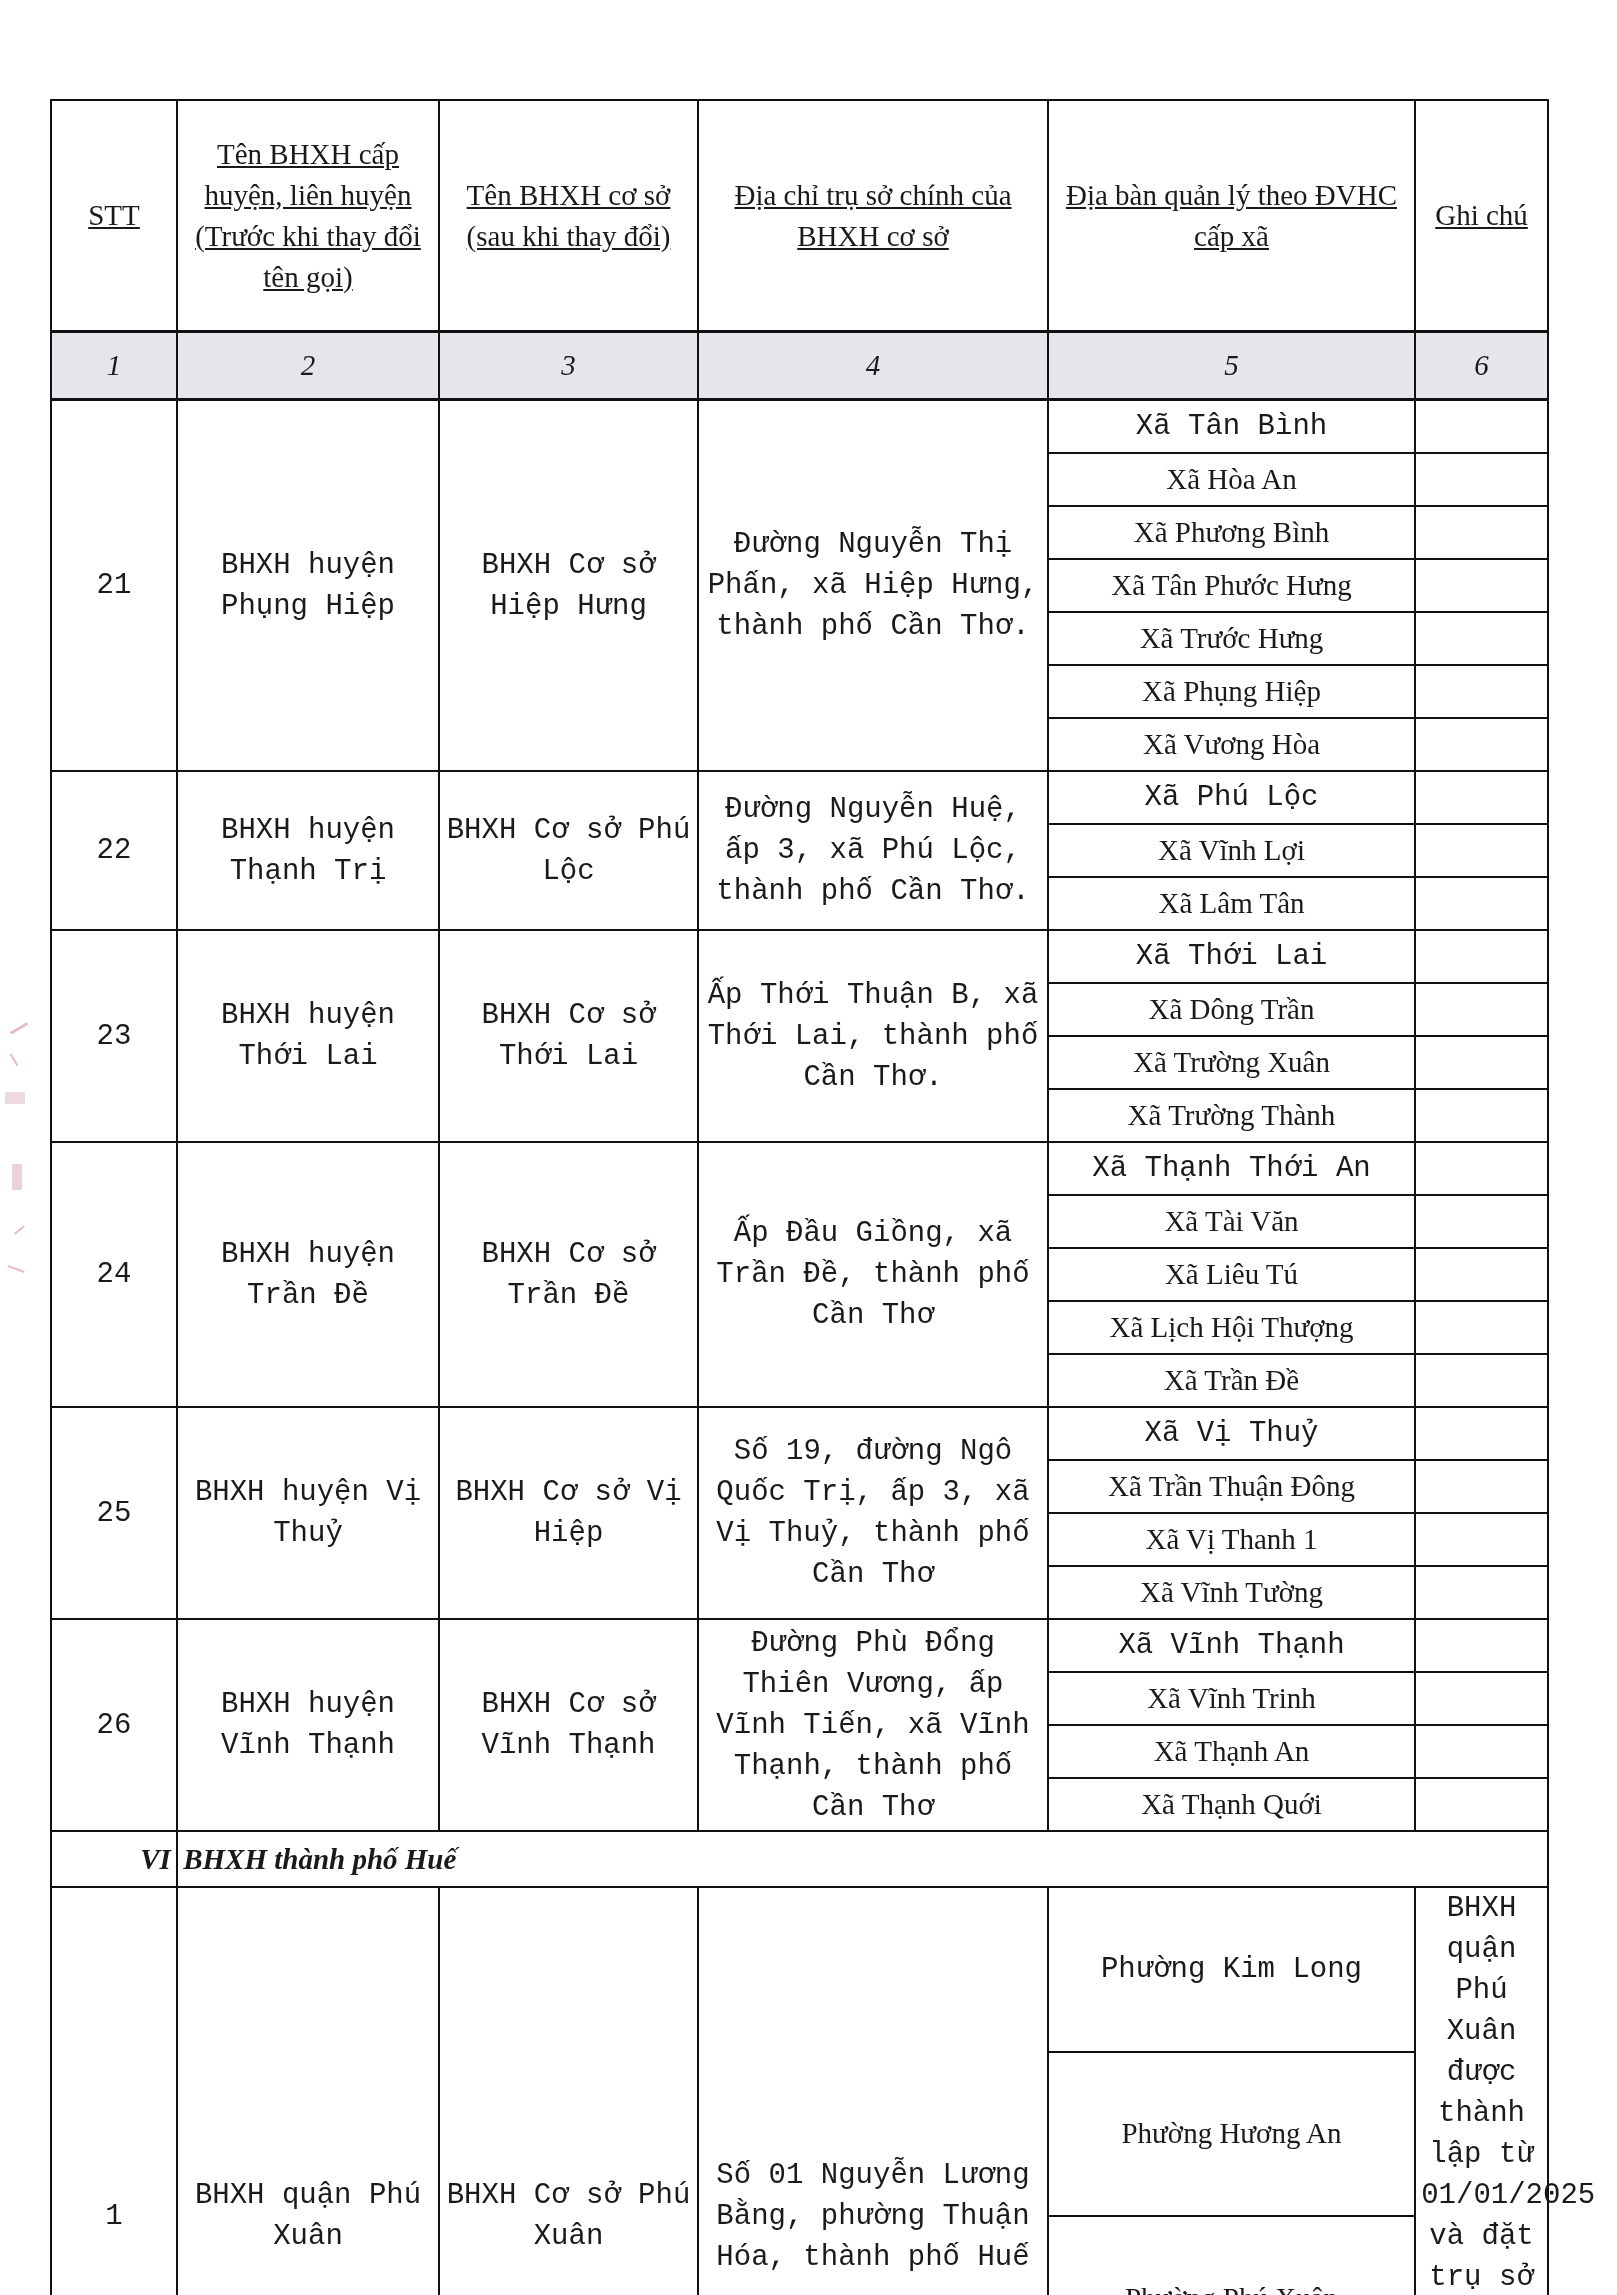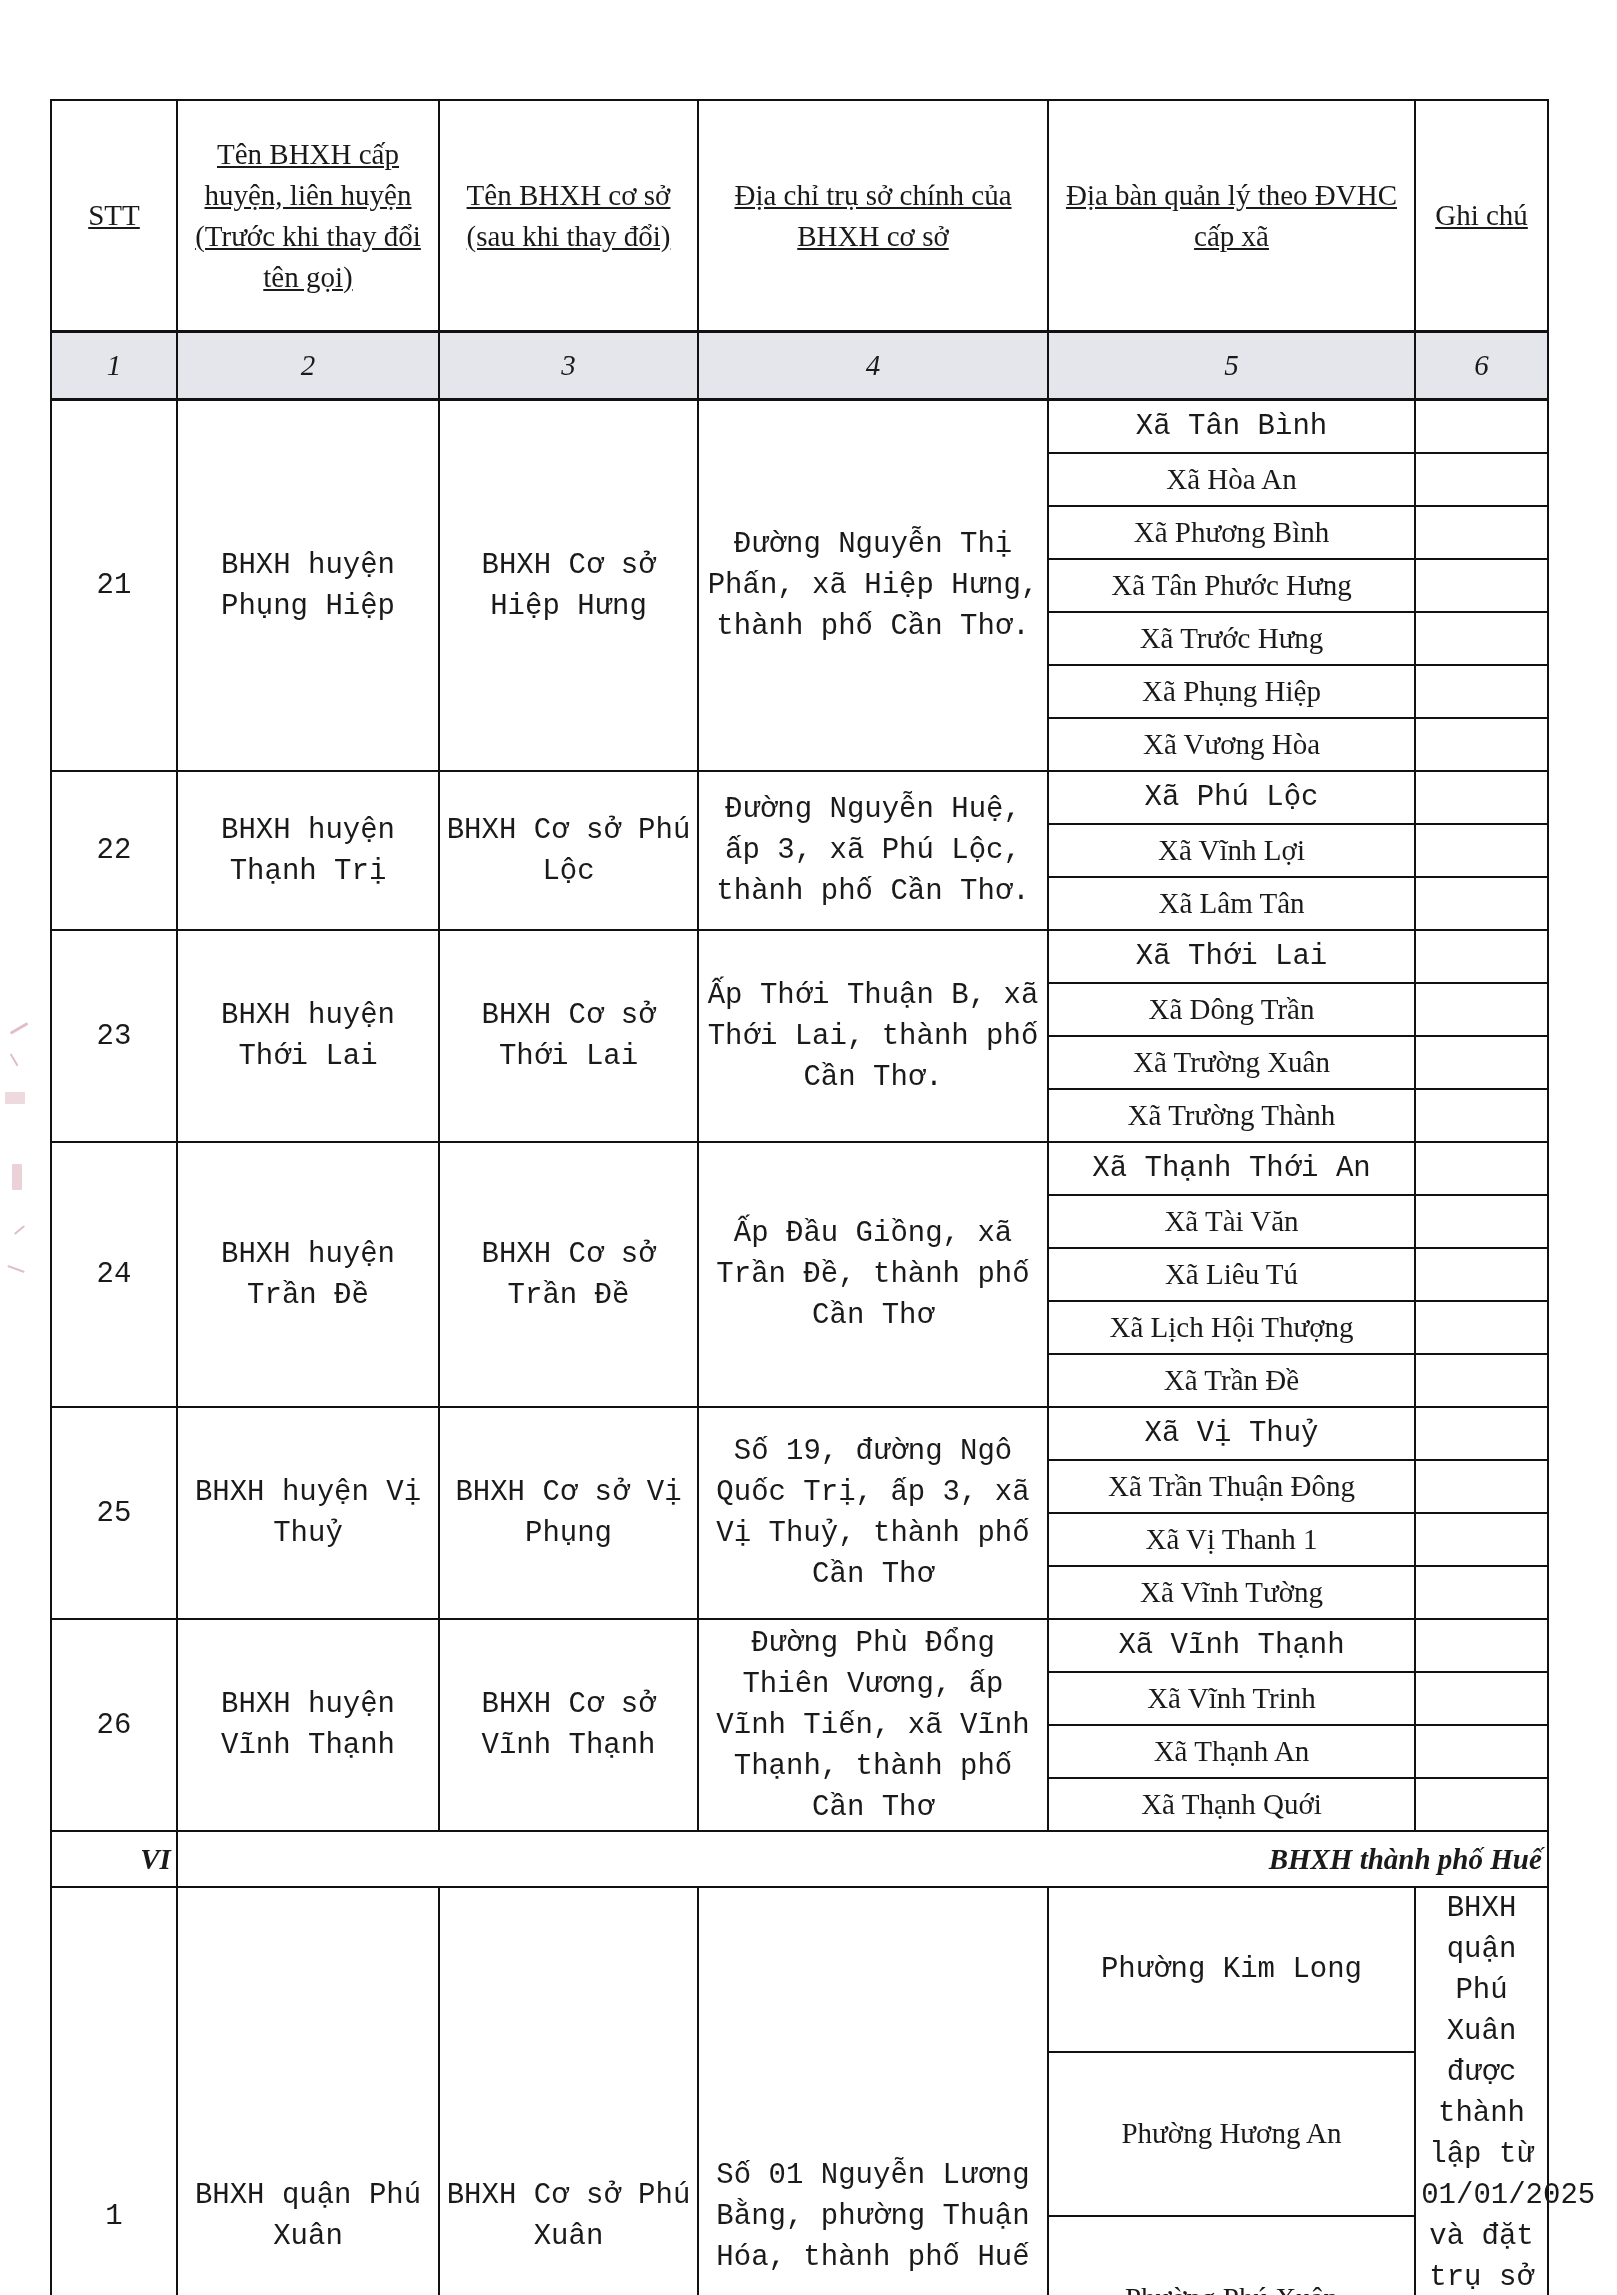--- a/index.html
+++ b/index.html
@@ -19,21 +19,21 @@
   table.doc td, table.doc th {
     border: 2px solid #111; padding: 0 5.2px; font-size: 29px; line-height: 41px;
     vertical-align: middle; text-align: center; font-weight: normal;
   }
   th.hdr { font-weight: bold; line-height: 42px; height: 229px; text-decoration: underline; }
   th.hdr .normal { font-weight: normal; }
   tr.colnum td { background: #e4e6eb; font-style: italic; height: 65px; border-top-width: 3.3px; border-bottom-width: 3.3px; }
   td.xa { text-align: left; padding-left: 5.2px; height: 51px; line-height: 51px; white-space: nowrap; }
   td.addr { line-height: 41px; }
   td.note { font-size: 15.7px; line-height: 21.6px; padding: 0 3.9px; }
-  tr.section td { height: 54px; font-style: italic; font-weight: bold; text-align: right; }
+  tr.section td { height: 54px; font-style: italic; font-weight: bold; text-align: left; }
   tr.section td.sec-num { text-align: right; }
   tr.group-start td { border-top-width: 2.6px; font-family: Liberation Mono, monospace; }
 </style>
 </head>
 <body>
 
 <div class="stamp">
   <span style="left:9.2px;top:19.6px;width:19.6px;height:2.6px;transform:rotate(-30deg);"></span>
   <span style="left:6.5px;top:52px;width:14.4px;height:2px;transform:rotate(60deg);"></span>
   <span style="left:5.2px;top:85px;width:19.6px;height:11.8px;opacity:.6;"></span>
@@ -164,21 +164,21 @@
         <td class="xa">Xã Lịch Hội Thượng</td>
         <td></td>
       </tr>
       <tr>
         <td class="xa">Xã Trần Đề</td>
         <td></td>
       </tr>
       <tr class="group-start">
         <td rowspan="4">25</td>
         <td rowspan="4">BHXH huyện Vị Thuỷ</td>
-        <td rowspan="4">BHXH Cơ sở Vị Phụng</td>
+        <td rowspan="4">BHXH Cơ sở Vị Hiệp</td>
         <td rowspan="4" class="addr">Số 19, đường Ngô Quốc Trị, ấp 3, xã Vị Thuỷ, thành phố Cần Thơ</td>
         <td class="xa">Xã Vị Thuỷ</td>
         <td></td>
       </tr>
       <tr>
         <td class="xa">Xã Trần Thuận Đông</td>
         <td></td>
       </tr>
       <tr>
         <td class="xa">Xã Vị Thanh 1</td>

